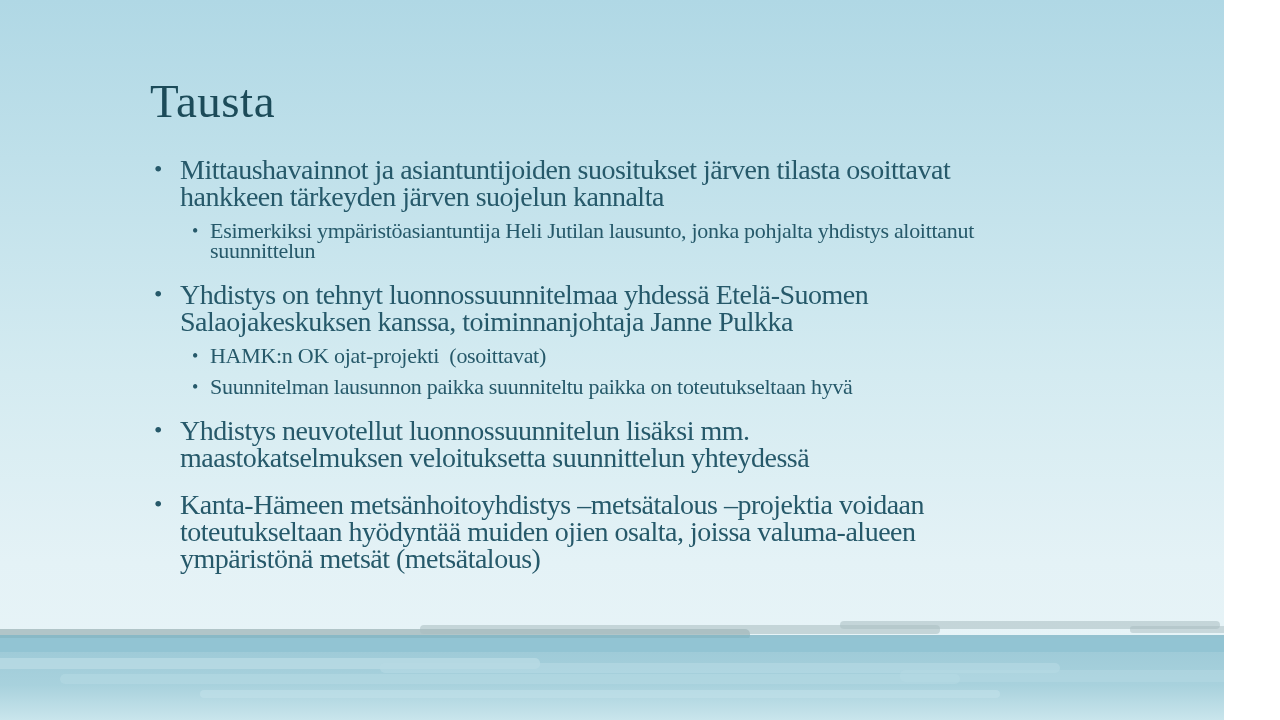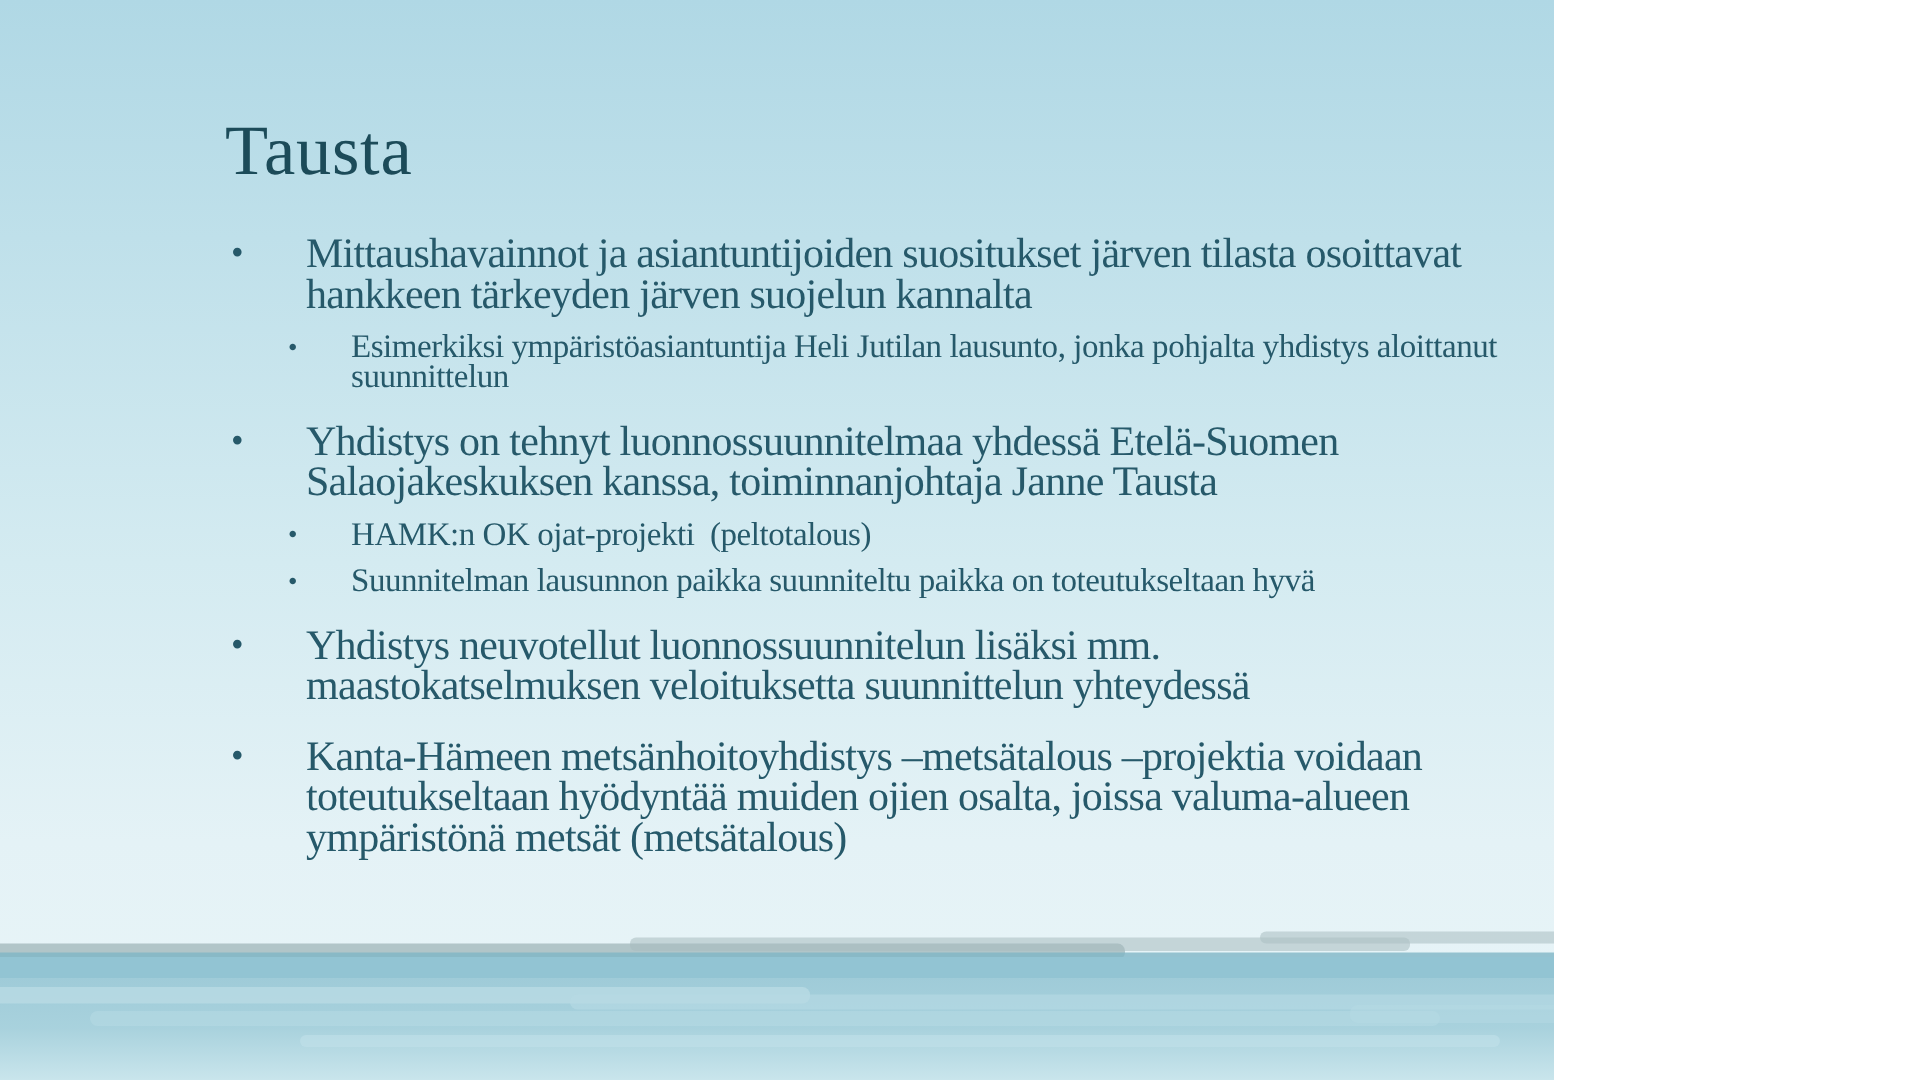--- a/index.html
+++ b/index.html
@@ -5,21 +5,21 @@
   html, body {
     margin: 0;
     padding: 0;
     width: 1280px;
     height: 720px;
     overflow: hidden;
     font-family: "Liberation Serif", "DejaVu Serif", serif;
   }
   .slide {
     position: relative;
-    width: 1036px;
+    width: 1224px;
     height: 720px;
     overflow: hidden;
     background: linear-gradient(180deg,
       #b0d8e5 0%,
       #bfe0ea 22%,
       #d4ebf1 52%,
       #e4f2f6 78%,
       #e9f5f8 100%);
     text-decoration: underline;
   }
@@ -49,21 +49,20 @@
     width: 992px;
   }
   .li {
     display: flex;
     align-items: flex-start;
     color: #26596a;
   }
   .li .txt {
     white-space: pre-wrap;
     flex: 1 1 auto;
-    margin-left: 24px;
   }
   .l1 {
     font-size: 28px;
     line-height: 27px;
     letter-spacing: -0.5px;
     margin-top: 20px;
   }
   .l2 {
     font-size: 22px;
     line-height: 20px;
@@ -132,26 +131,26 @@
 
     <div class="li l2">
       <span class="dot">•</span>
       <span class="txt">Esimerkiksi ympäristöasiantuntija Heli Jutilan lausunto, jonka pohjalta yhdistys aloittanut
 suunnittelun</span>
     </div>
 
     <div class="li l1">
       <span class="dot">•</span>
       <span class="txt">Yhdistys on tehnyt luonnossuunnitelmaa yhdessä Etelä-Suomen
-Salaojakeskuksen kanssa, toiminnanjohtaja Janne Tausta</span>
+Salaojakeskuksen kanssa, toiminnanjohtaja Janne Pulkka</span>
     </div>
 
     <div class="li l2">
       <span class="dot">•</span>
-      <span class="txt">HAMK:n OK ojat-projekti  (peltotalous)</span>
+      <span class="txt">HAMK:n OK ojat-projekti  (osoittavat)</span>
     </div>
 
     <div class="li l2">
       <span class="dot">•</span>
       <span class="txt">Suunnitelman lausunnon paikka suunniteltu paikka on toteutukseltaan hyvä</span>
     </div>
 
     <div class="li l1">
       <span class="dot">•</span>
       <span class="txt">Yhdistys neuvotellut luonnossuunnitelun lisäksi mm.

